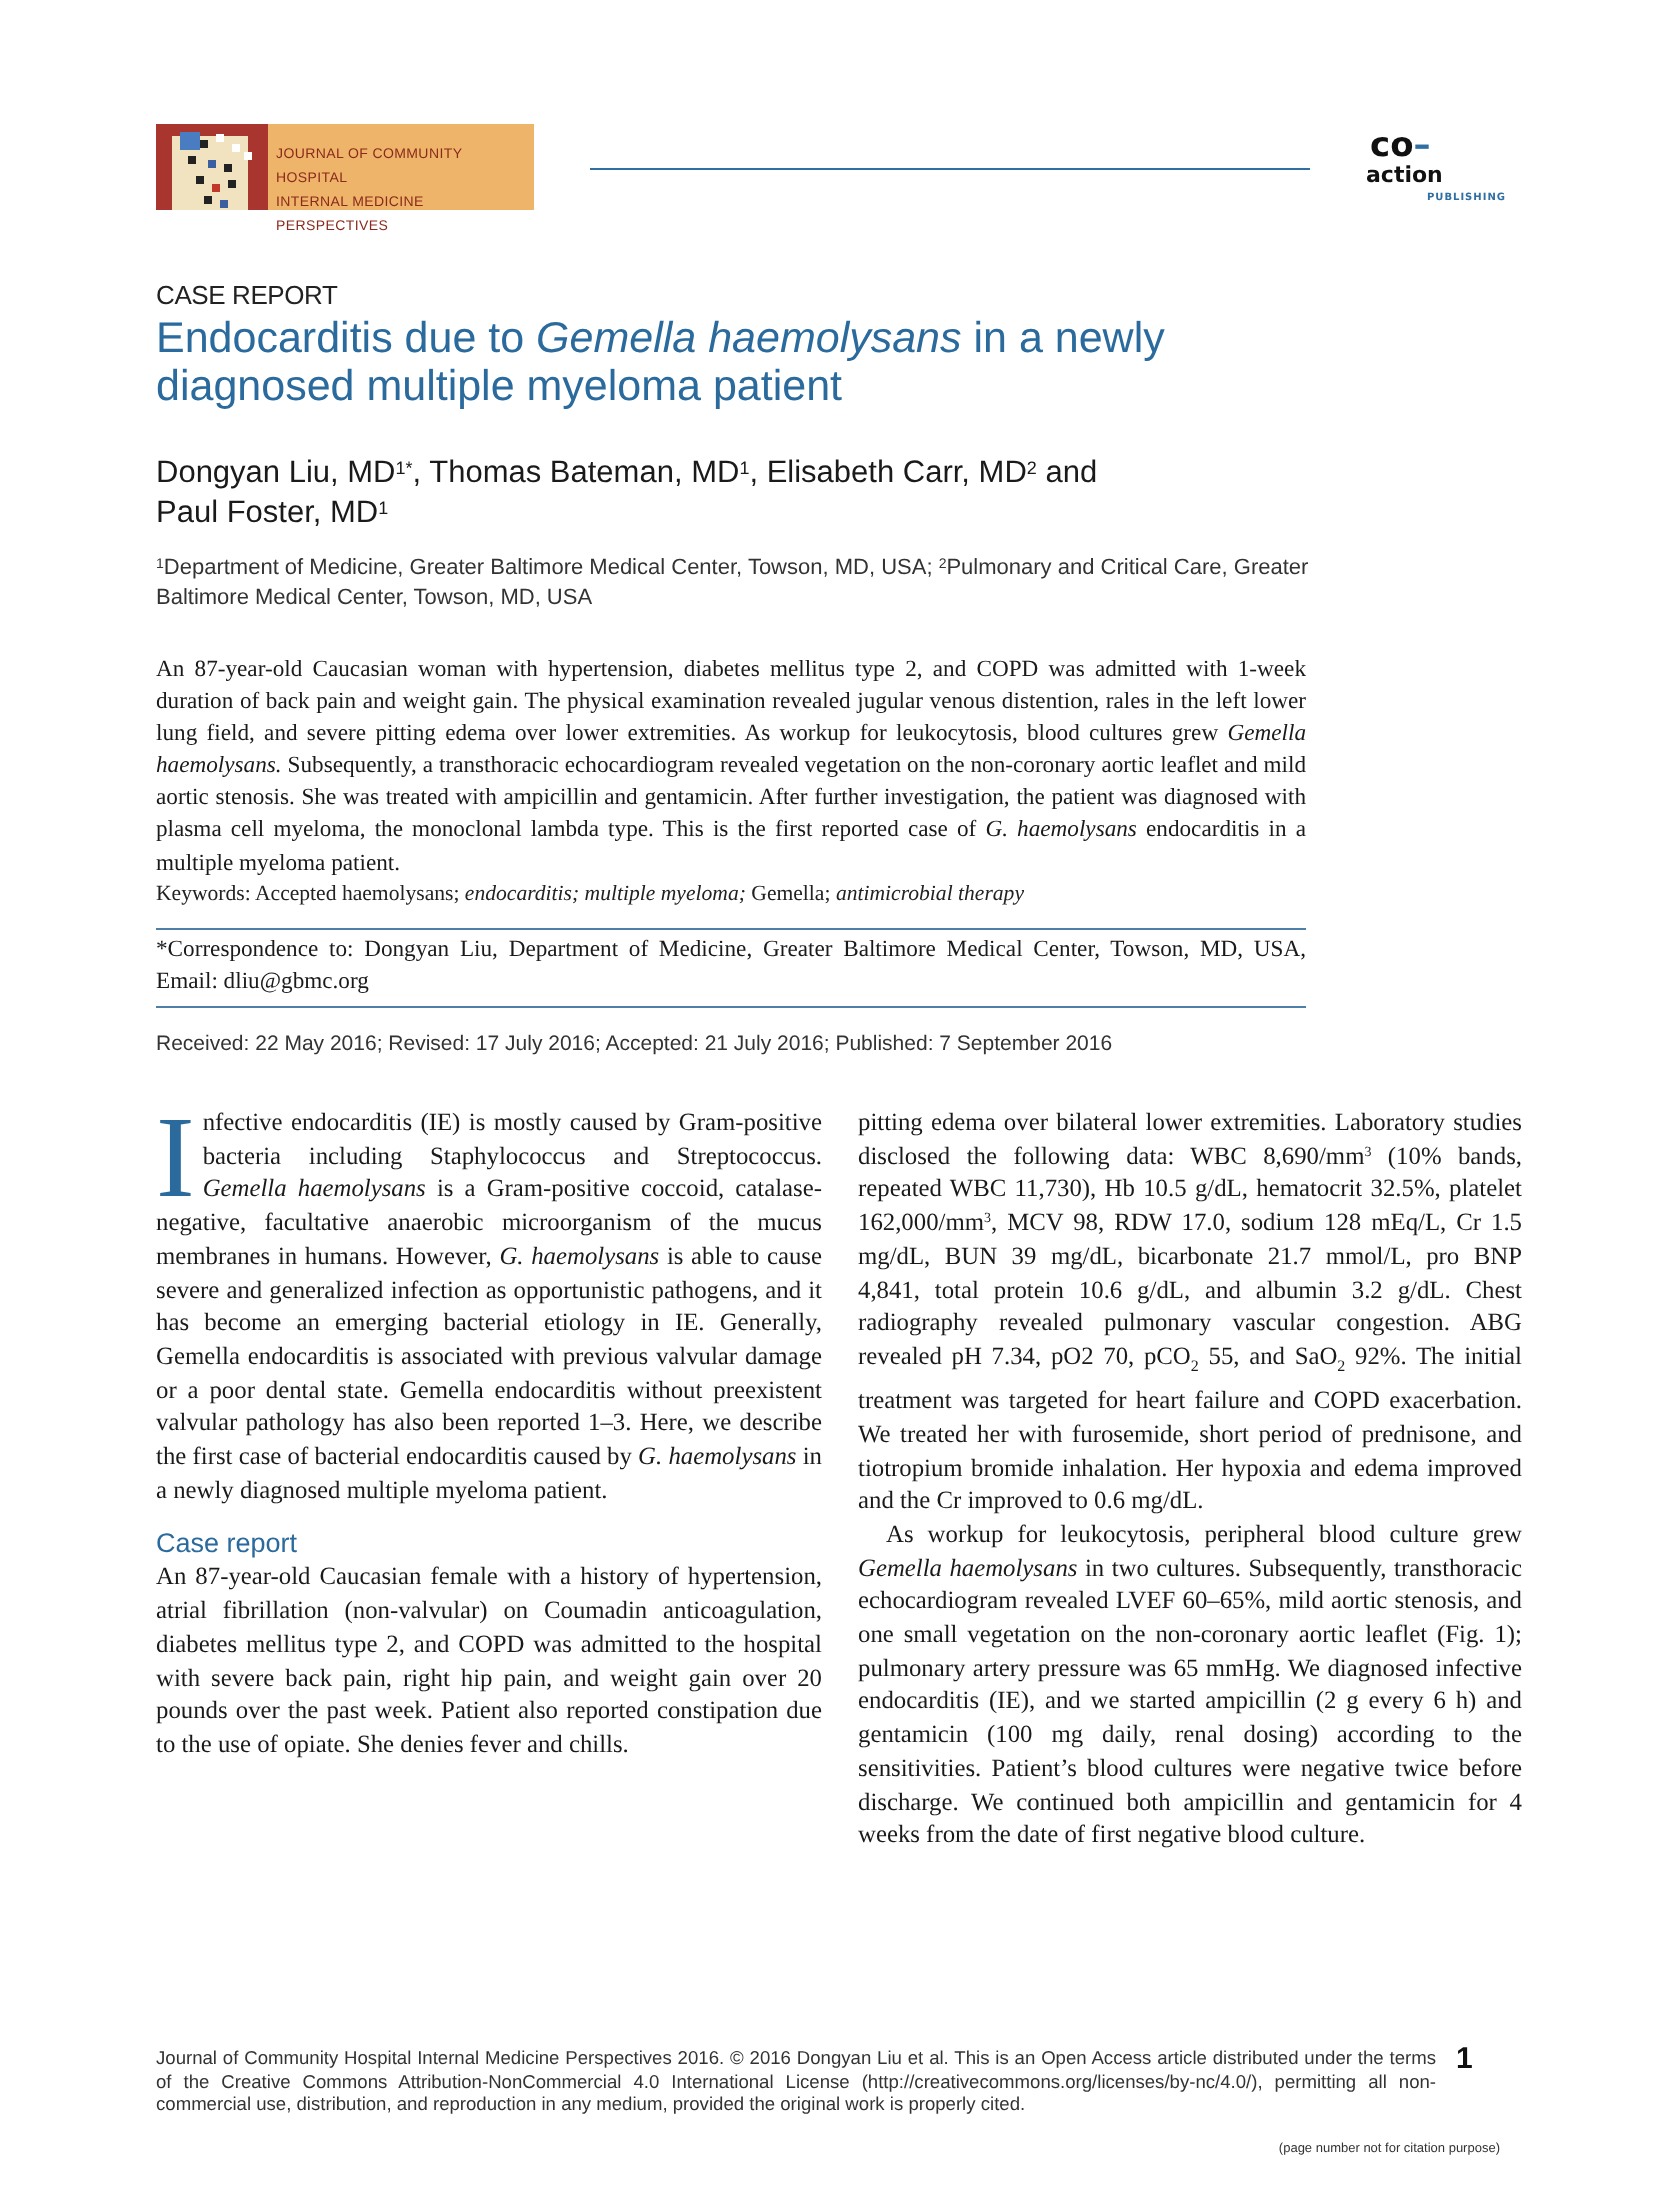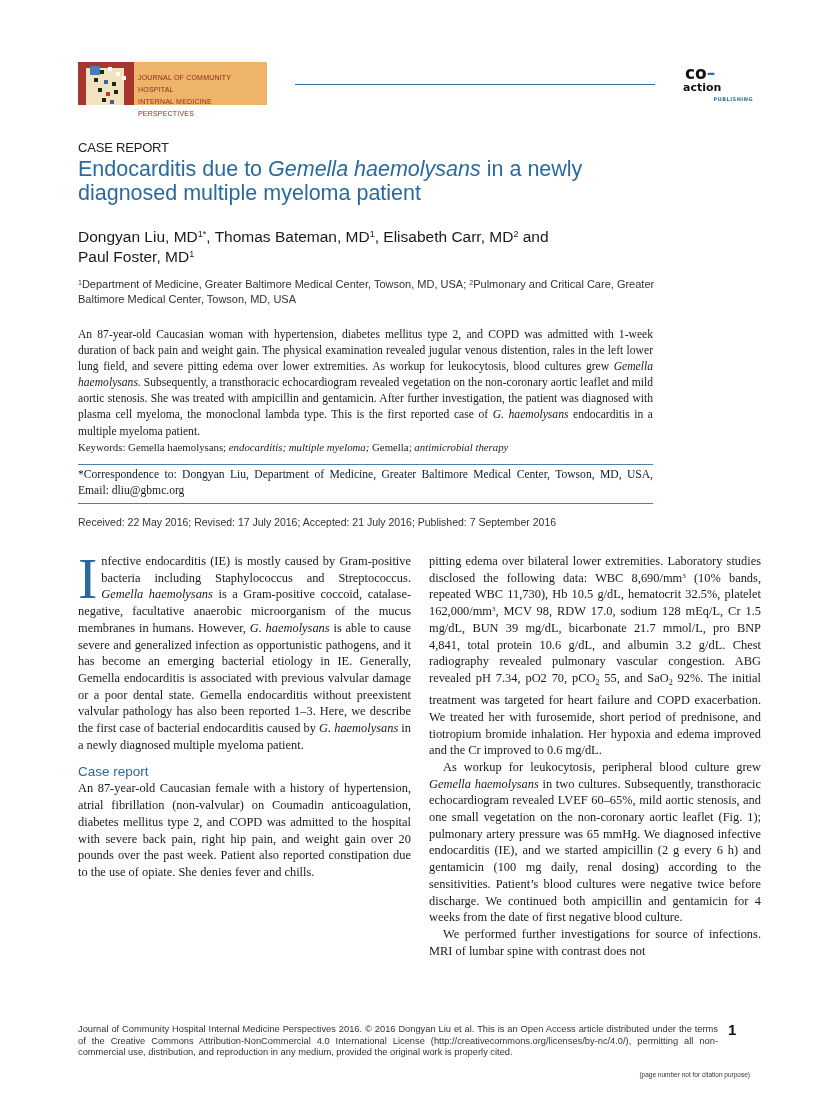--- a/index.html
+++ b/index.html
@@ -93,36 +93,35 @@
 <div class="abs title"><span>Endocarditis due to </span><i>Gemella haemolysans</i><span> in a newly diagnosed multiple myeloma patient</span></div>
 
 <div class="abs authors">
   <span><span>Dongyan Liu, MD</span><sup>1*</sup><span>, </span></span><span><span>Thomas Bateman, MD</span><sup>1</sup><span>, </span></span><span><span>Elisabeth Carr, MD</span><sup>2</sup><span> and </span></span><br><span><span>Paul Foster, MD</span><sup>1</sup></span>
 </div>
 
 <div class="abs affil"><sup>1</sup><span>Department of Medicine, Greater Baltimore Medical Center, Towson, MD, USA; </span><sup>2</sup><span>Pulmonary and Critical Care, Greater Baltimore Medical Center, Towson, MD, USA</span></div>
 
 <div class="abs abstract"><span>An 87-year-old Caucasian woman with hypertension, diabetes mellitus type 2, and COPD was admitted with 1-week duration of back pain and weight gain. The physical examination revealed jugular venous distention, rales in the left lower lung field, and severe pitting edema over lower extremities. As workup for leukocytosis, blood cultures grew </span><i>Gemella haemolysans.</i><span> Subsequently, a transthoracic echocardiogram revealed vegetation on the non-coronary aortic leaflet and mild aortic stenosis. She was treated with ampicillin and gentamicin. After further investigation, the patient was diagnosed with plasma cell myeloma, the monoclonal lambda type. This is the first reported case of </span><i>G. haemolysans</i><span> endocarditis in a multiple myeloma patient.</span></div>
 
-<div class="abs keywords"><span>Keywords: </span><span>Gemella haemolysans; </span><i>endocarditis; multiple myeloma;</i><span> Gemella; </span><i>antimicrobial therapy</i></div>
+<div class="abs keywords"><span>Keywords: </span><span>Accepted haemolysans; </span><i>endocarditis; multiple myeloma;</i><span> Gemella; </span><i>antimicrobial therapy</i></div>
 
 <div class="abs rule rule1"></div>
 <div class="abs corresp">*Correspondence to: Dongyan Liu, Department of Medicine, Greater Baltimore Medical Center, Towson, MD, USA, Email: dliu@gbmc.org</div>
 <div class="abs rule rule2"></div>
 <div class="abs dates">Received: 22 May 2016; Revised: 17 July 2016; Accepted: 21 July 2016; Published: 7 September 2016</div>
 
 <div class="abs col col-left">
   <p><span class="dropcap">I</span><span>nfective endocarditis (IE) is mostly caused by Gram-positive bacteria including Staphylococcus and Streptococcus. </span><i>Gemella haemolysans</i><span> is a Gram-positive coccoid, catalase-negative, facultative anaerobic microorganism of the mucus membranes in humans. However, </span><i>G. haemolysans</i><span> is able to cause severe and generalized infection as opportunistic pathogens, and it has become an emerging bacterial etiology in IE. Generally, Gemella endocarditis is associated with previous valvular damage or a poor dental state. Gemella endocarditis without preexistent valvular pathology has also been reported 1–3. Here, we describe the first case of bacterial endocarditis caused by </span><i>G. haemolysans</i><span> in a newly diagnosed multiple myeloma patient.</span></p>
   <p class="sec-head">Case report</p>
   <p>An 87-year-old Caucasian female with a history of hypertension, atrial fibrillation (non-valvular) on Coumadin anticoagulation, diabetes mellitus type 2, and COPD was admitted to the hospital with severe back pain, right hip pain, and weight gain over 20 pounds over the past week. Patient also reported constipation due to the use of opiate. She denies fever and chills.</p>
 </div>
 
 <div class="abs col col-right">
   <p><span>pitting edema over bilateral lower extremities. Laboratory studies disclosed the following data: WBC 8,690/mm</span><sup>3</sup><span> (10% bands, repeated WBC 11,730), Hb 10.5 g/dL, hematocrit 32.5%, platelet 162,000/mm</span><sup>3</sup><span>, MCV 98, RDW 17.0, sodium 128 mEq/L, Cr 1.5 mg/dL, BUN 39 mg/dL, bicarbonate 21.7 mmol/L, pro BNP 4,841, total protein 10.6 g/dL, and albumin 3.2 g/dL. Chest radiography revealed pulmonary vascular congestion. ABG revealed pH 7.34, pO2 70, pCO</span><sub>2</sub><span> 55, and SaO</span><sub>2</sub><span> 92%. The initial treatment was targeted for heart failure and COPD exacerbation. We treated her with furosemide, short period of prednisone, and tiotropium bromide inhalation. Her hypoxia and edema improved and the Cr improved to 0.6 mg/dL.</span></p>
   <p class="indent"><span>As workup for leukocytosis, peripheral blood culture grew </span><i>Gemella haemolysans</i><span> in two cultures. Subsequently, transthoracic echocardiogram revealed LVEF 60–65%, mild aortic stenosis, and one small vegetation on the non-coronary aortic leaflet (Fig. 1); pulmonary artery pressure was 65 mmHg. We diagnosed infective endocarditis (IE), and we started ampicillin (2 g every 6 h) and gentamicin (100 mg daily, renal dosing) according to the sensitivities. Patient’s blood cultures were negative twice before discharge. We continued both ampicillin and gentamicin for 4 weeks from the date of first negative blood culture.</span></p>
-  <p class="indent">We performed further investigations for source of infections. MRI of lumbar spine with contrast does not</p>
 </div>
 
 <div class="abs footer">
   <span>Journal of Community Hospital Internal Medicine Perspectives 2016. © 2016 Dongyan Liu et al. This is an Open Access article distributed under the terms of the Creative Commons Attribution-NonCommercial 4.0 International License (http://creativecommons.org/licenses/by-nc/4.0/), permitting all non-commercial use, distribution, and reproduction in any medium, provided the original work is properly cited.</span>
 </div>
 <div class="abs page-num">1</div>
 <div class="abs page-note">(page number not for citation purpose)</div>
 
 </body></html>

